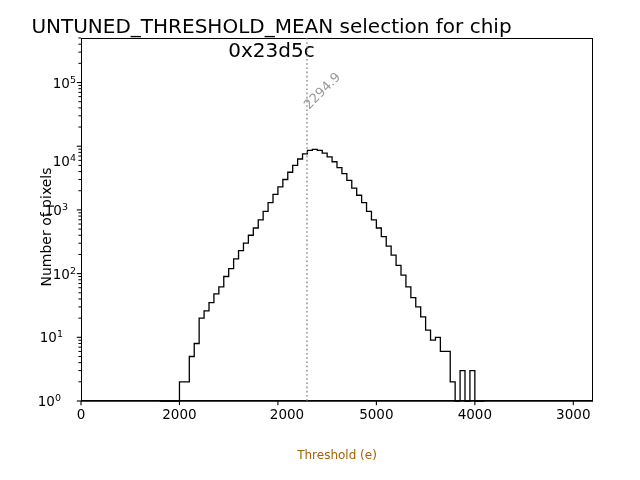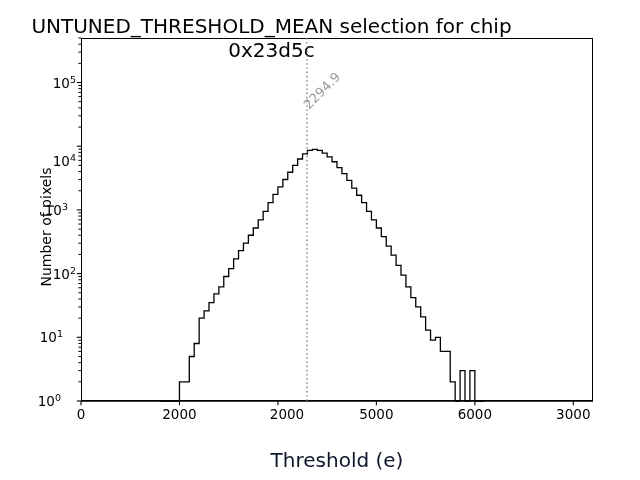--- a/index.html
+++ b/index.html
@@ -26,21 +26,21 @@
   .xtick-label{
     position:absolute;text-align:center;font-size:13.5px;color:#000;
     transform:translateX(-50%);white-space:nowrap;top:406px;
   }
   #ylabel{
     position:absolute;left:-104px;top:219px;width:300px;text-align:center;
     font-size:14px;color:#000;transform:rotate(-90deg);transform-origin:50% 50%;
   }
   #xlabel{
     position:absolute;left:81px;top:448px;width:512px;text-align:center;
-    font-size:20px;color:#0f172a;
+    font-size:12px;color:#a16207;
   }
   #vline-annotation{
     position:absolute;left:315px;top:95px;font-size:13px;color:#9a9a9a;
     transform:rotate(-45deg);transform-origin:0% 100%;white-space:nowrap;
   }
 </style>
 </head>
 <body>
 
 <div id="figure">
@@ -119,21 +119,21 @@
       <div class="ytick-label" style="top: 273.609px; left: 28px; width: 48px;">10<sup>2</sup></div>
       <div class="ytick-label" style="top: 209.913px; left: 20px; width: 48px;">10<sup>3</sup></div>
       <div class="ytick-label" style="top: 146.217px; left: 28px; width: 48px; margin-top: 15px;">10<sup>4</sup></div>
       <div class="ytick-label" style="top: 82.5214px; left: 28px; width: 48px;">10<sup>5</sup></div>
     </div>
   <div id="xtick-labels">
       <div class="xtick-label" style="left: 81px;">0</div>
       <div class="xtick-label" style="left: 179.462px;">2000</div>
       <div class="xtick-label" style="left: 287px;">2000</div>
       <div class="xtick-label" style="left: 376.385px;">5000</div>
-      <div class="xtick-label" style="left: 474.846px;">6000</div>
+      <div class="xtick-label" style="left: 474.846px;">4000</div>
       <div class="xtick-label" style="left: 573.308px;">3000</div>
     </div>
 
   <div id="vline-annotation" style="left: 310.959px; top: 96.6522px;">2294.9</div>
 
   <div id="ylabel">Number of pixels</div>
   <div id="xlabel">Threshold (e)</div>
 
 </div>
 

